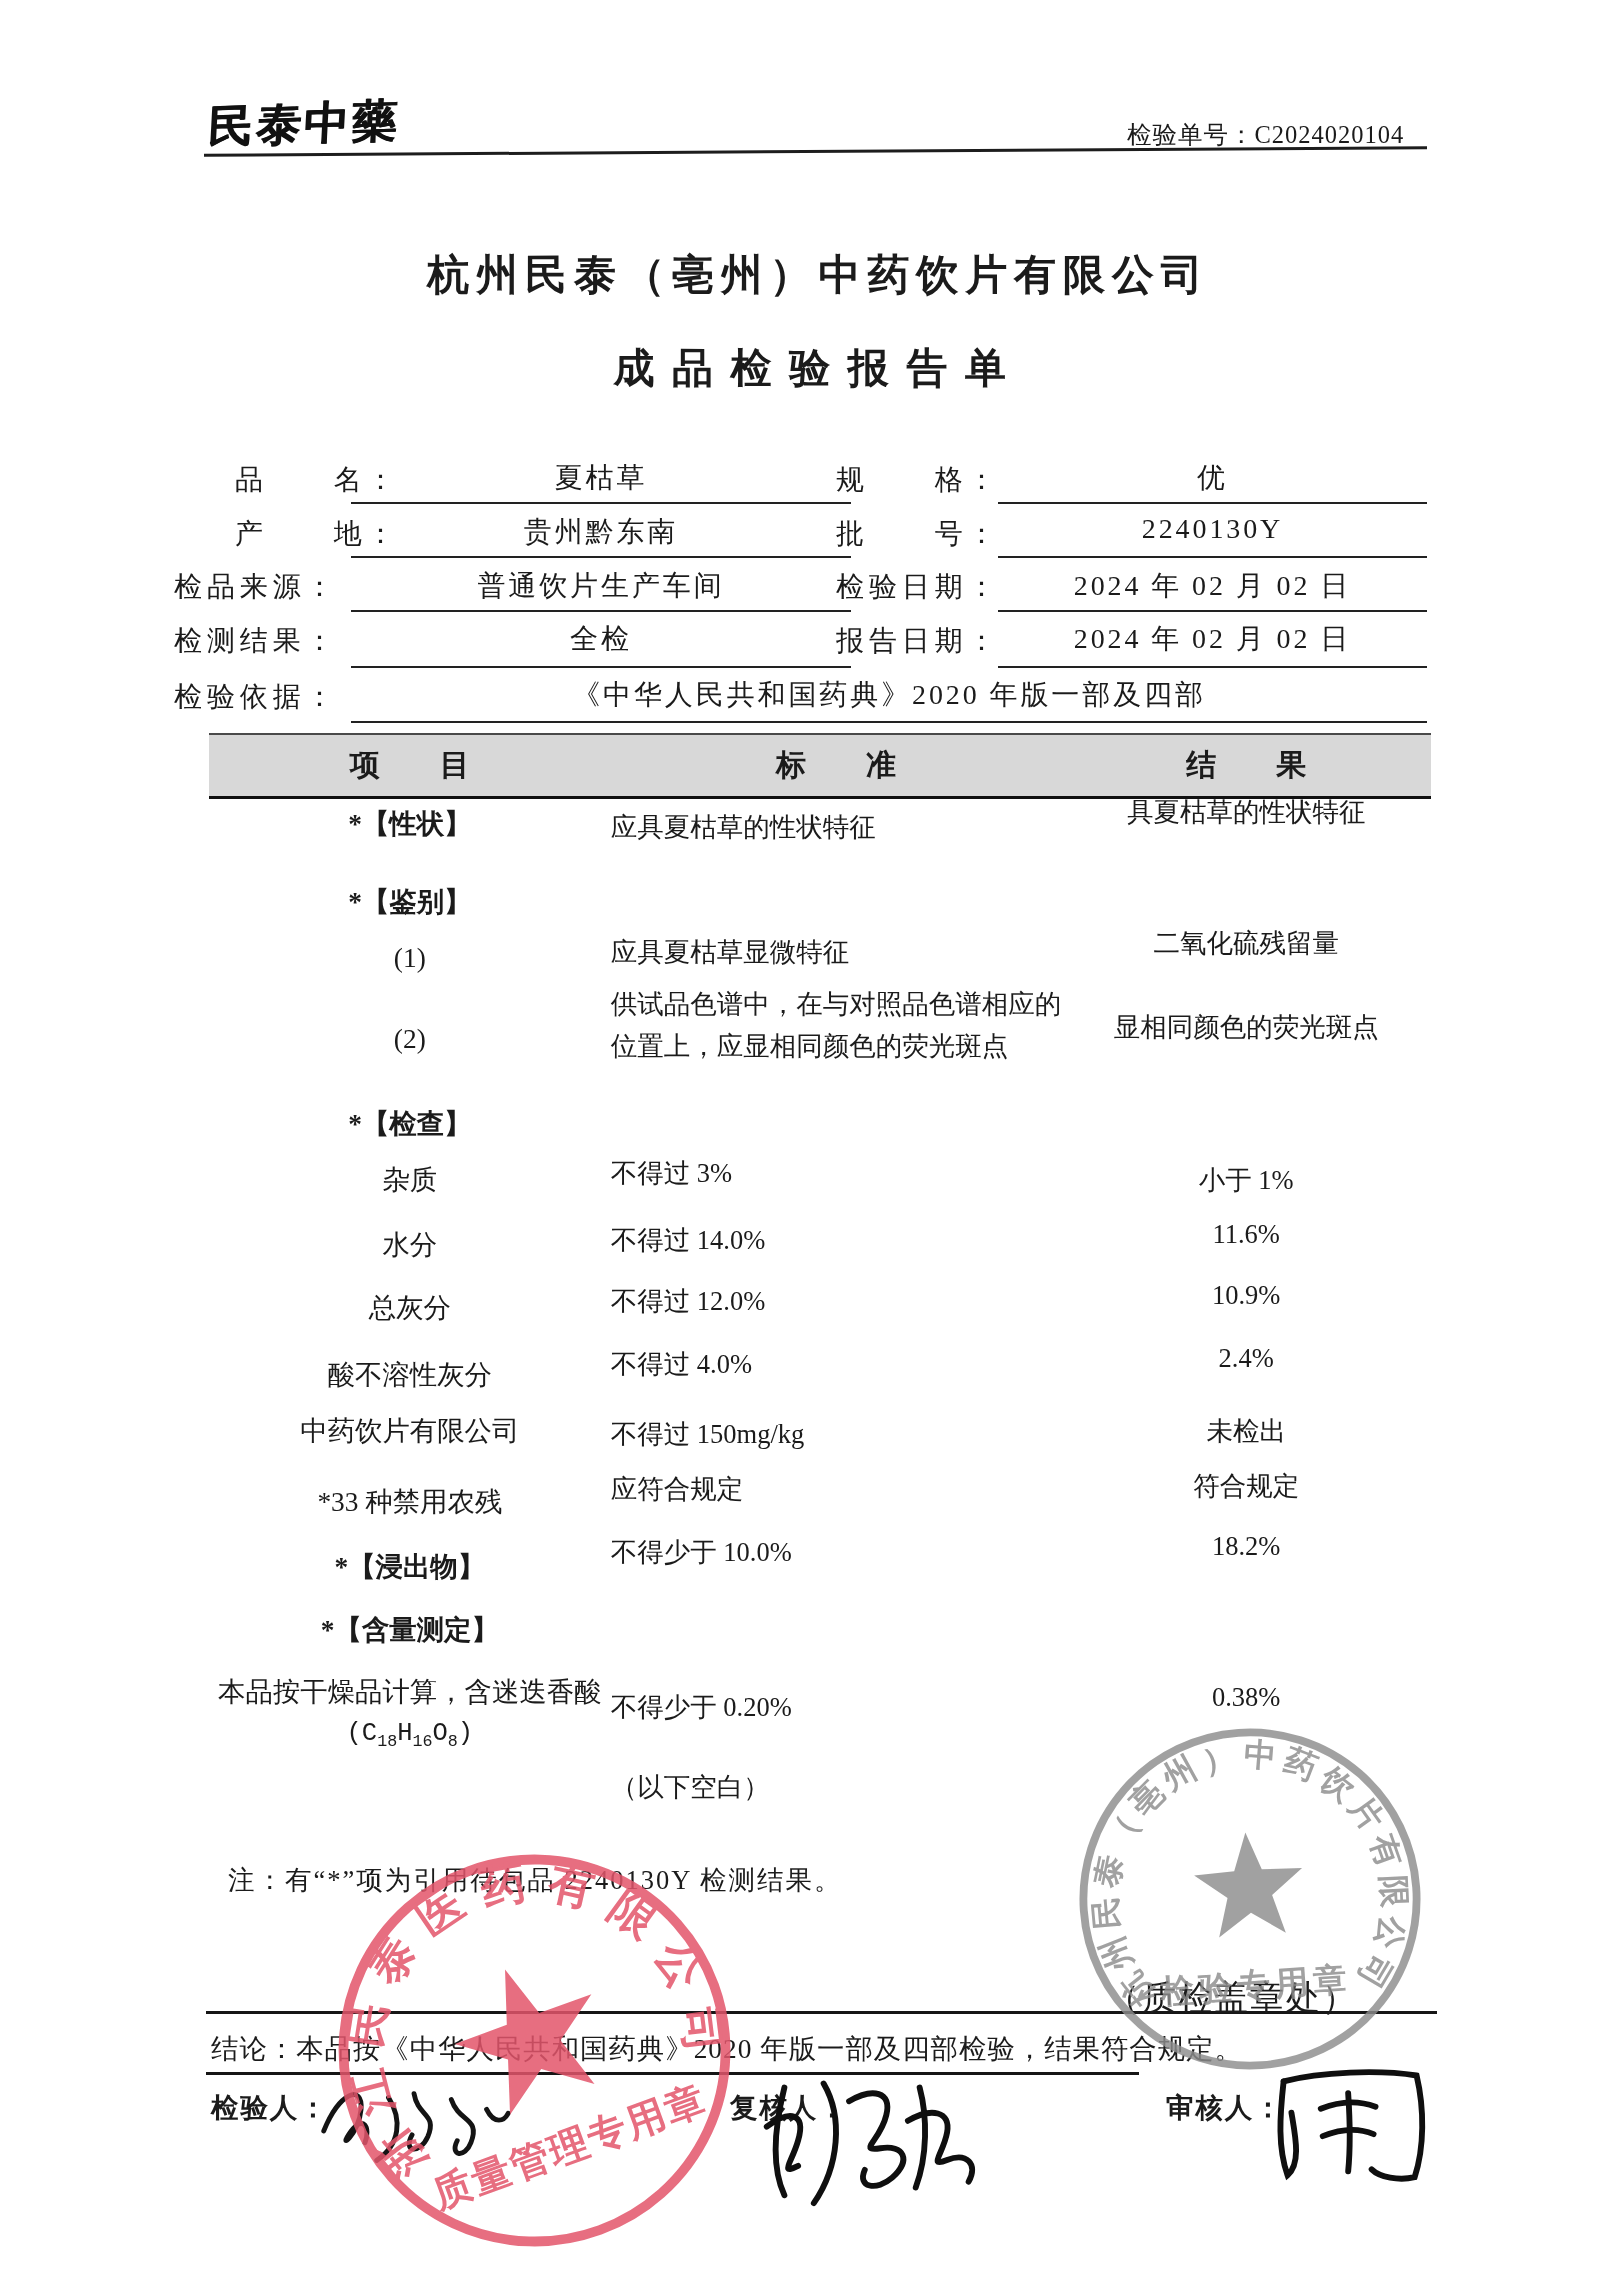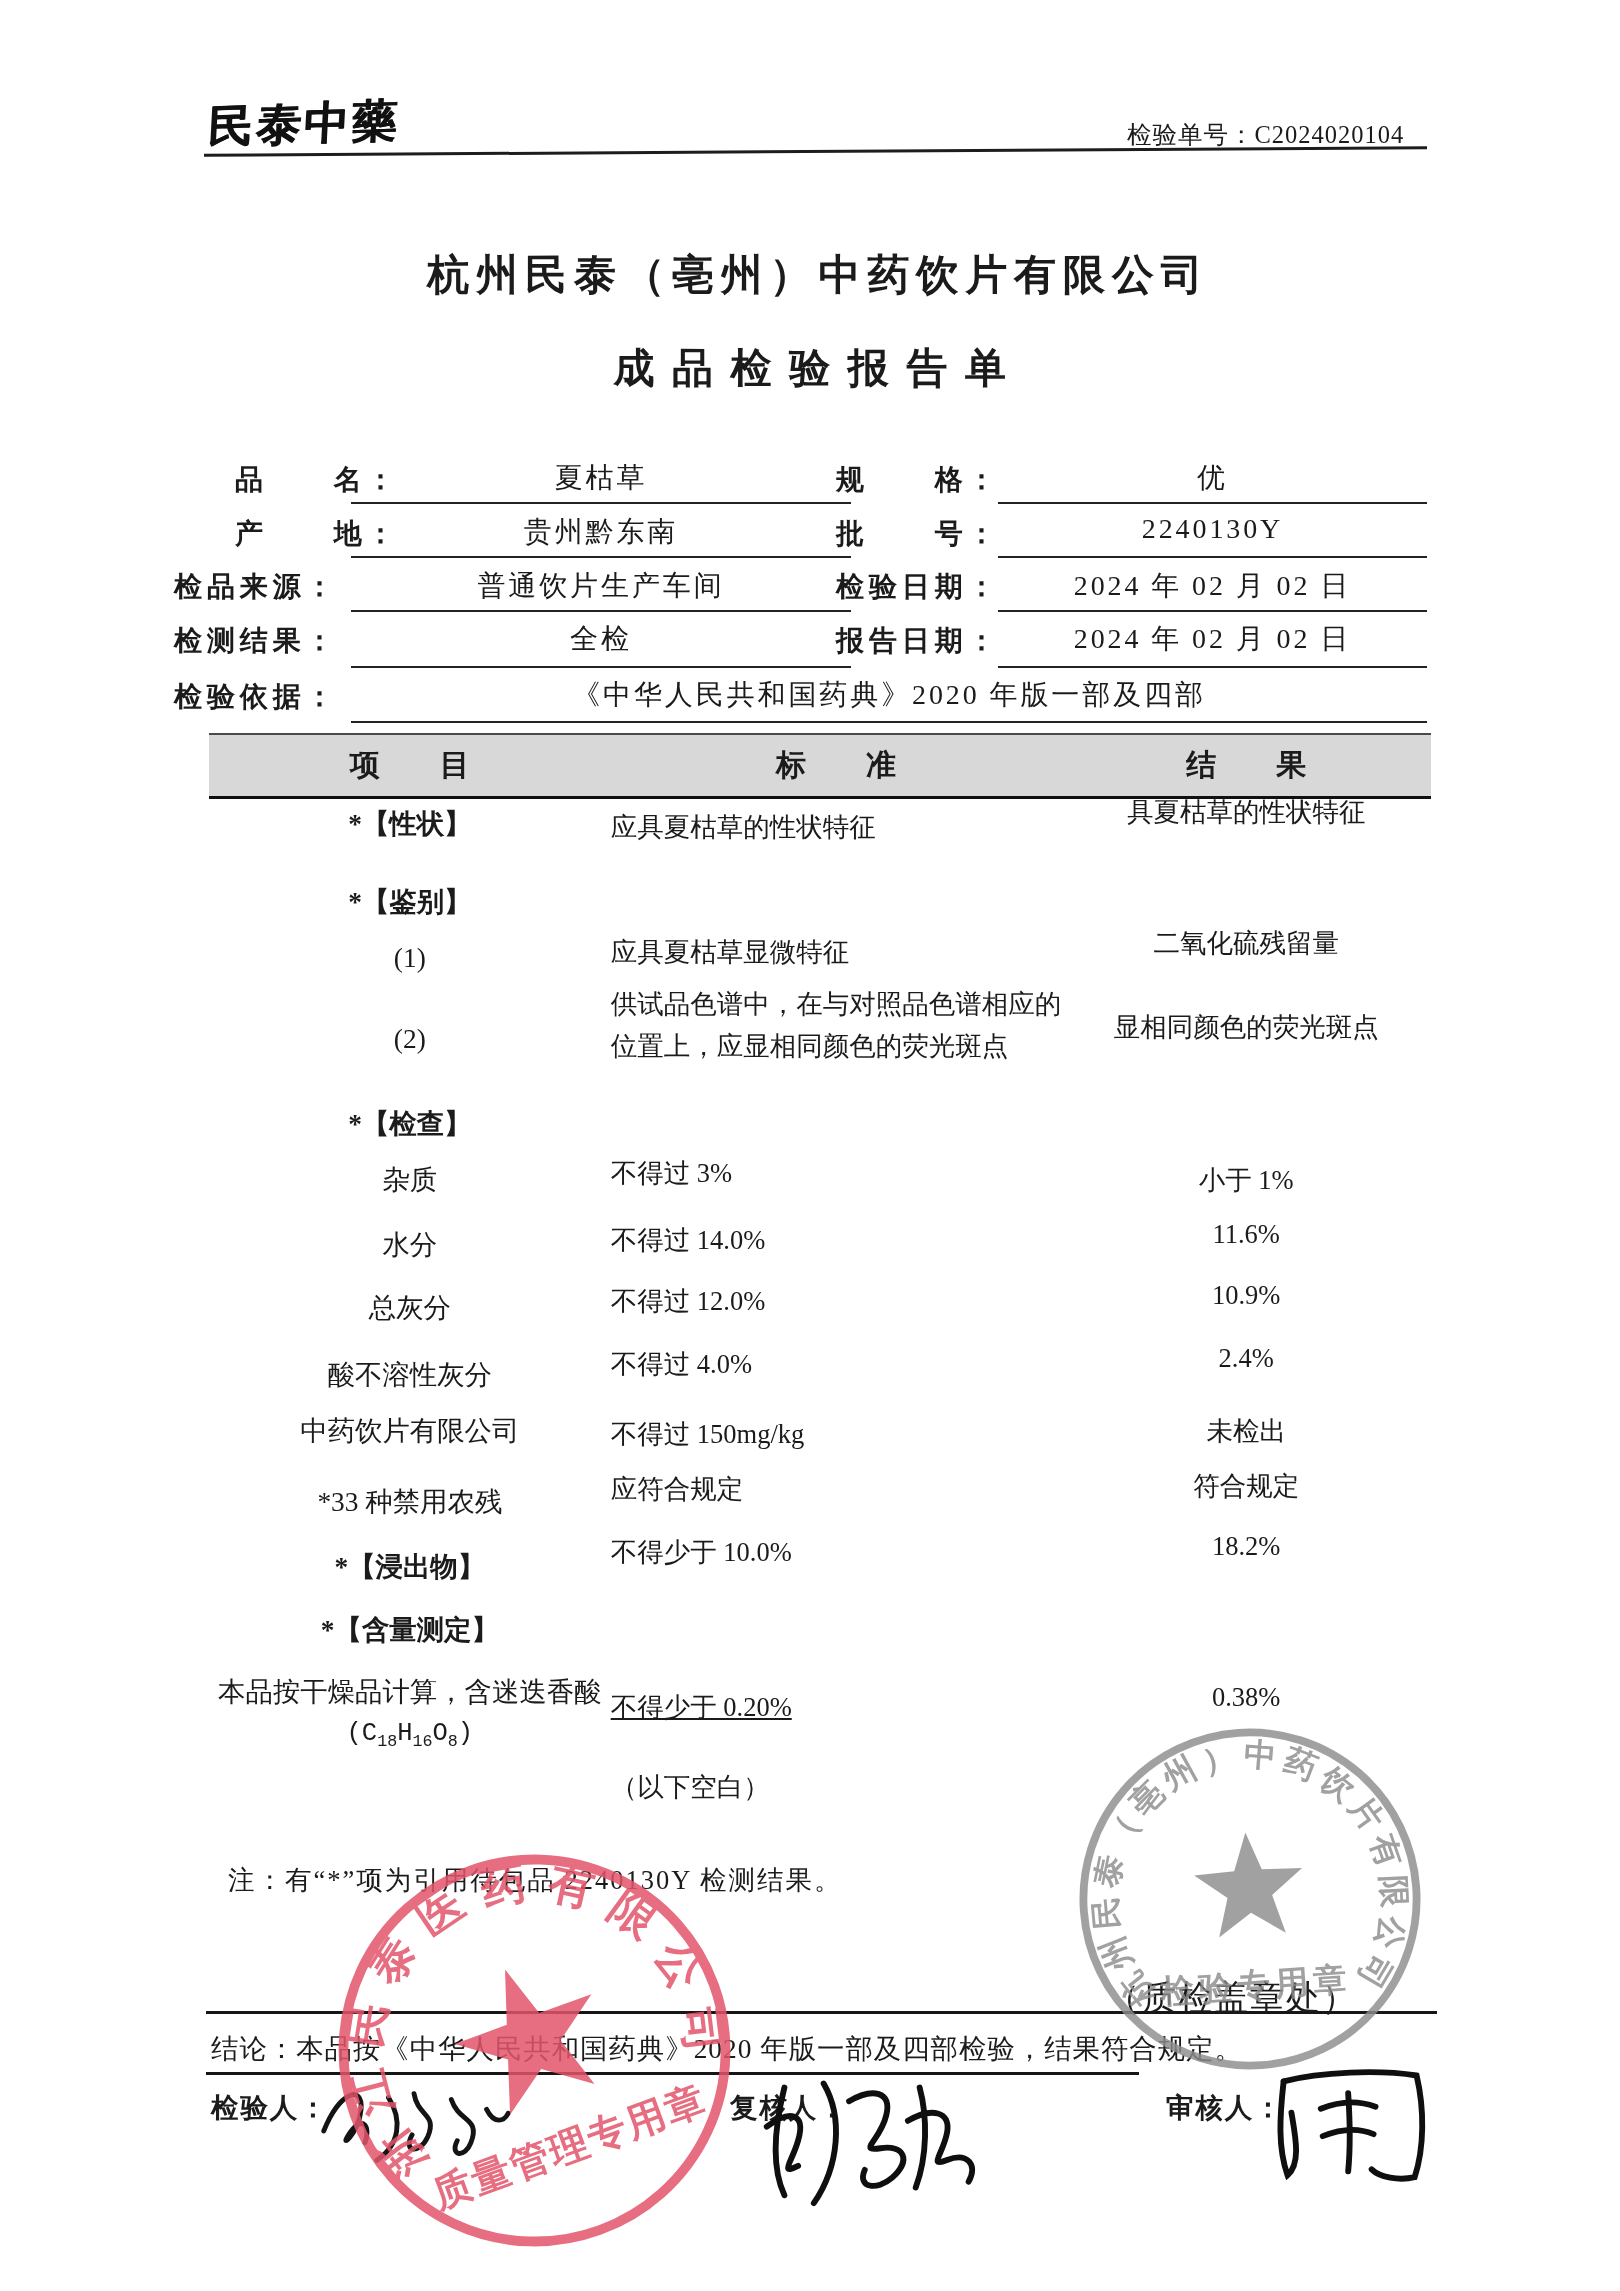--- a/index.html
+++ b/index.html
@@ -8,21 +8,21 @@
   .abs{position:absolute;}
   
   .logo{left:208px;top:94px;font-size:45px;font-weight:900;letter-spacing:2.9px;
         transform:rotate(-2deg) skewX(-5deg);text-shadow:1px 0 #111;color:#111;}
   .report-no{left:1127px;top:118px;font-size:24.5px;letter-spacing:1px;}
   .hrule{left:204px;top:150px;width:1223px;height:2.9px;background:#1d1d1d;transform:rotate(-0.35deg);}
   
   .title{left:206px;top:247px;width:1225px;text-align:center;font-size:42px;font-weight:600;letter-spacing:6.9px;}
   .subtitle{left:206px;top:341px;width:1225px;text-align:center;font-size:41px;font-weight:600;letter-spacing:17.6px;}
   
-  .lab{font-size:28px;font-weight:700;letter-spacing:4.9px;white-space:nowrap;}
+  .lab{font-size:28px;font-weight:400;letter-spacing:4.9px;white-space:nowrap;}
   .val{font-size:28px;letter-spacing:2.9px;text-align:center;white-space:nowrap;}
   .uline{height:2px;background:#222;}
   
   .thead{left:209px;top:733px;width:1222px;height:61px;background:#d8d8d8;
          border-top:2px solid #4a4a4a;border-bottom:3.9px solid #101010;display:flex;align-items:center;}
   .thead .h{font-size:30px;font-weight:600;text-align:center;}
   .h1{width:402px;} .h2{width:451px;} .h3{width:370px;}
   .trow{left:209px;width:1222px;display:flex;}
   .ci{width:402px;text-align:center;font-size:27.4px;}
   .cs{width:451px;text-align:left;font-size:26.5px;line-height:42px;}
@@ -170,21 +170,21 @@
     <div class="ci sec">*【含量测定】</div>
     <div class="cs"></div>
     <div class="cr"></div>
   </div>
 
   <div class="abs trow" style="top:1674px;">
     <div class="ci">
       <div>本品按干燥品计算，含迷迭香酸</div>
       <div class="formula"><span>(C</span><sub>18</sub><span>H</span><sub>16</sub><span>O</span><sub>8</sub><span>)</span></div>
     </div>
-    <div class="cs" style="padding-top:11.8px;text-decoration:underline;">不得少于 0.20%</div>
+    <div class="cs" style="padding-top:11.8px;">不得少于 0.20%</div>
     <div class="cr" style="padding-top:7.8px;">0.38%</div>
   </div>
 
   <div class="abs trow" style="top:1766px;">
     <div class="ci"></div>
     <div class="cs">（以下空白）</div>
     <div class="cr"></div>
   </div>
 
   <div class="abs note">注：有“*”项为引用待包品 2240130Y 检测结果。</div>

